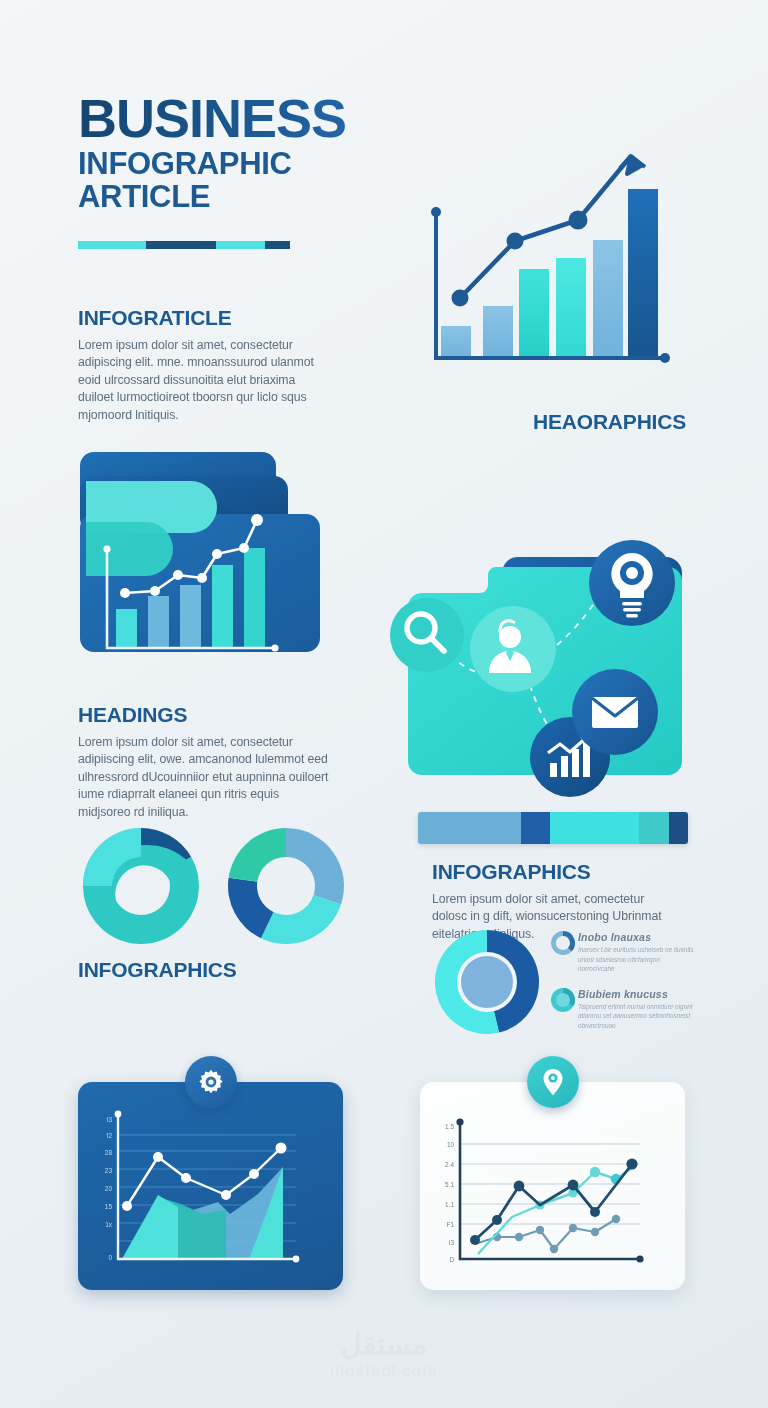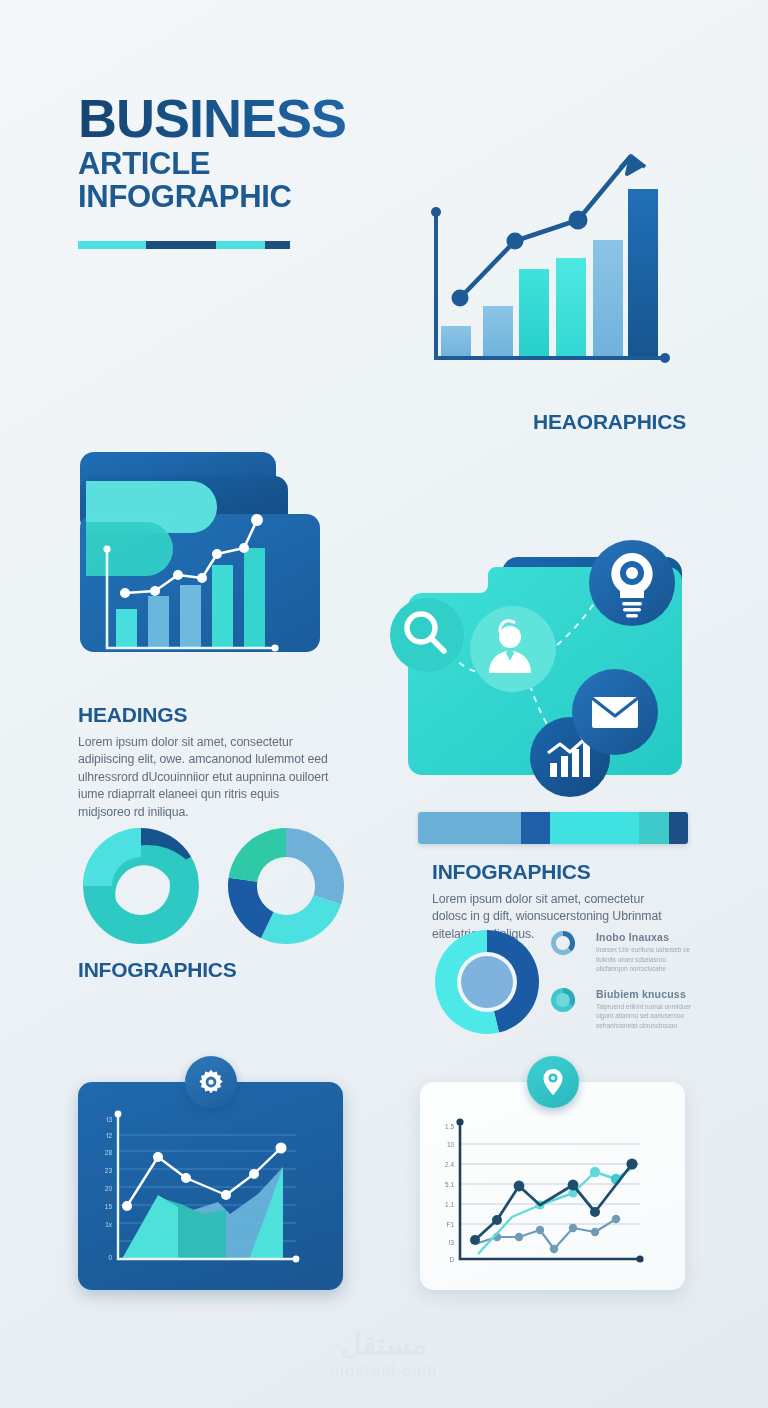--- a/index.html
+++ b/index.html
@@ -52,21 +52,21 @@
     border-radius:3px;overflow:hidden;display:flex;
     box-shadow:0 2px 5px rgba(30,70,110,.18);}
   .progbar i{display:block;height:100%;}
 
   
   .donuts{position:absolute;left:78px;top:822px;width:275px;height:130px;}
 
   
   .rdonut{position:absolute;left:432px;top:925px;width:110px;height:115px;}
   .legend{position:absolute;left:550px;top:930px;width:145px;}
-  .legrow{display:flex;gap:20px;margin-bottom:13px;align-items:flex-start;}
+  .legrow{display:flex;gap:2px;margin-bottom:13px;align-items:flex-start;font-style:italic;}
   .legrow .mini{flex:0 0 auto;}
   .legtxt{padding-top:1px;}
   .legtitle{font-size:10.5px;font-weight:bold;color:#6b8095;letter-spacing:.2px;margin:0 0 2px 0;}
   .legbody{font-size:6.4px;line-height:1.5;color:#9aabba;margin:0;}
 
   
   .darkcard{position:absolute;left:78px;top:1082px;width:265px;height:208px;
     background:linear-gradient(160deg,#1f69ad 0%,#1c5f9f 55%,#1a5692 100%);
     border-radius:14px;box-shadow:0 6px 16px rgba(25,70,115,.25);}
   .whitecard{position:absolute;left:420px;top:1082px;width:265px;height:208px;
@@ -85,22 +85,22 @@
   .wm .en{font-size:16px;letter-spacing:1.5px;margin-top:3px;}
   svg{display:block;overflow:visible;}
 </style>
 </head>
 <body>
 
 <div class="page">
 
   <div class="title-block">
     <div class="t-main">BUSINESS</div>
+    <div class="t-sub">INFOGRAPHIC</div>
     <div class="t-sub">ARTICLE</div>
-    <div class="t-sub">INFOGRAPHIC</div>
     <div class="t-bar">
       <i style="width:32%;background:#4fe0e0"></i>
       <i style="width:33%;background:#1d4f7c"></i>
       <i style="width:23%;background:#4fe0e0"></i>
       <i style="width:12%;background:#1d4f7c"></i>
     </div>
   </div>
 
   <div class="topchart">
     <svg width="275" height="245" viewBox="0 0 275 245">
@@ -137,20 +137,24 @@
       <circle cx="250" cy="228" r="5" fill="#1d5a96"></circle>
 
       <path d="M45,168 L100,111 L163,90 L216,26" fill="none" stroke="#1d5a96" stroke-width="4.5" stroke-linejoin="round"></path>
       <path d="M216,26 L205,38 M216,26 L230,37 M216,26 L212,44 L226,36 Z" fill="#1d5a96" stroke="#1d5a96" stroke-width="4" stroke-linejoin="round"></path>
       <circle cx="45" cy="168" r="8.5" fill="#1d5a96"></circle>
       <circle cx="100" cy="111" r="8.5" fill="#1d5a96"></circle>
       <circle cx="163" cy="90" r="9.5" fill="#1d5a96"></circle>
     </svg>
   </div>
 
+  <div class="sec" style="left:78px;top:306px;width:250px;">
+    <h3>INFOGRATICLE</h3>
+    <p class="blurme">Lorem ipsum dolor sit amet, consectetur adipiscing elit. mne. mnoanssuurod ulanmot eoid ulrcossard dissunoitita elut briaxima duiloet lurmoctioireot tboorsn qur liclo squs mjomoord lnitiquis.</p>
+  </div>
 
   <div class="sec" style="left:430px;top:410px;width:256px;text-align:right;">
     <h3>HEAORAPHICS</h3>
   </div>
 
   <div class="bluecard">
     <svg width="263" height="207" viewBox="0 0 263 207">
       <defs>
         <linearGradient id="cardBack" x1="0" y1="0" x2="1" y2="1">
           <stop offset="0" stop-color="#1f6fb5"></stop>

